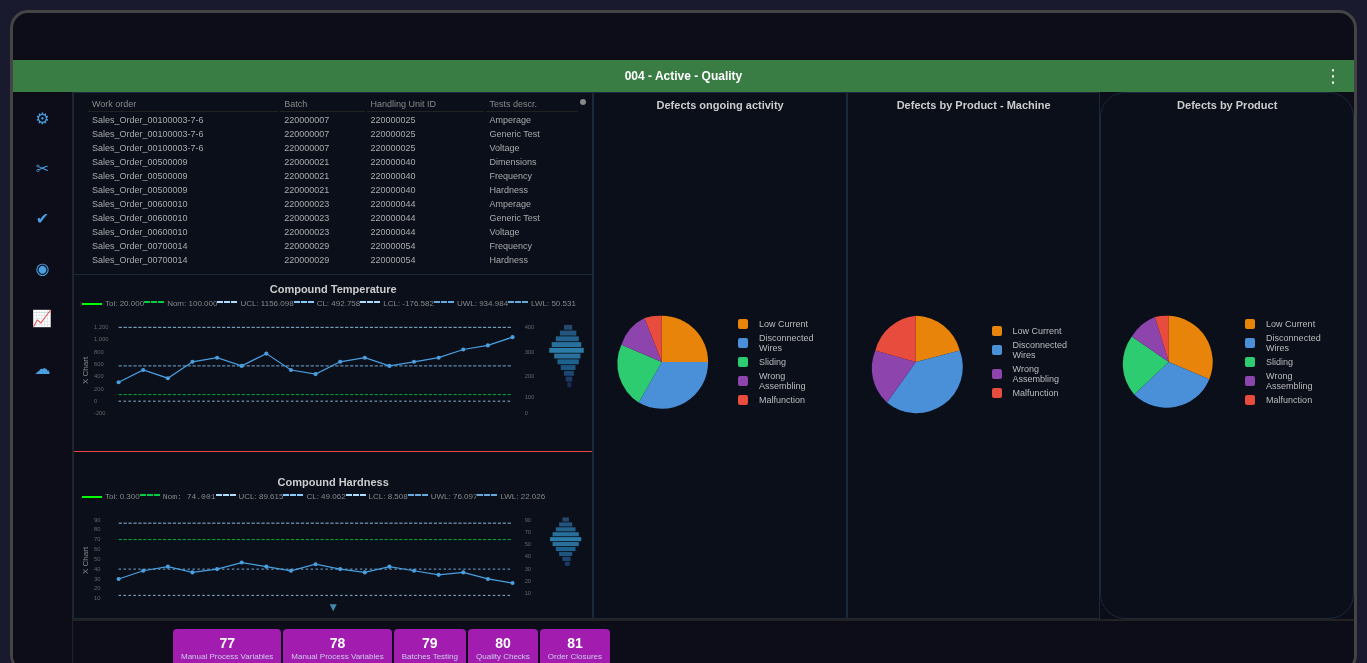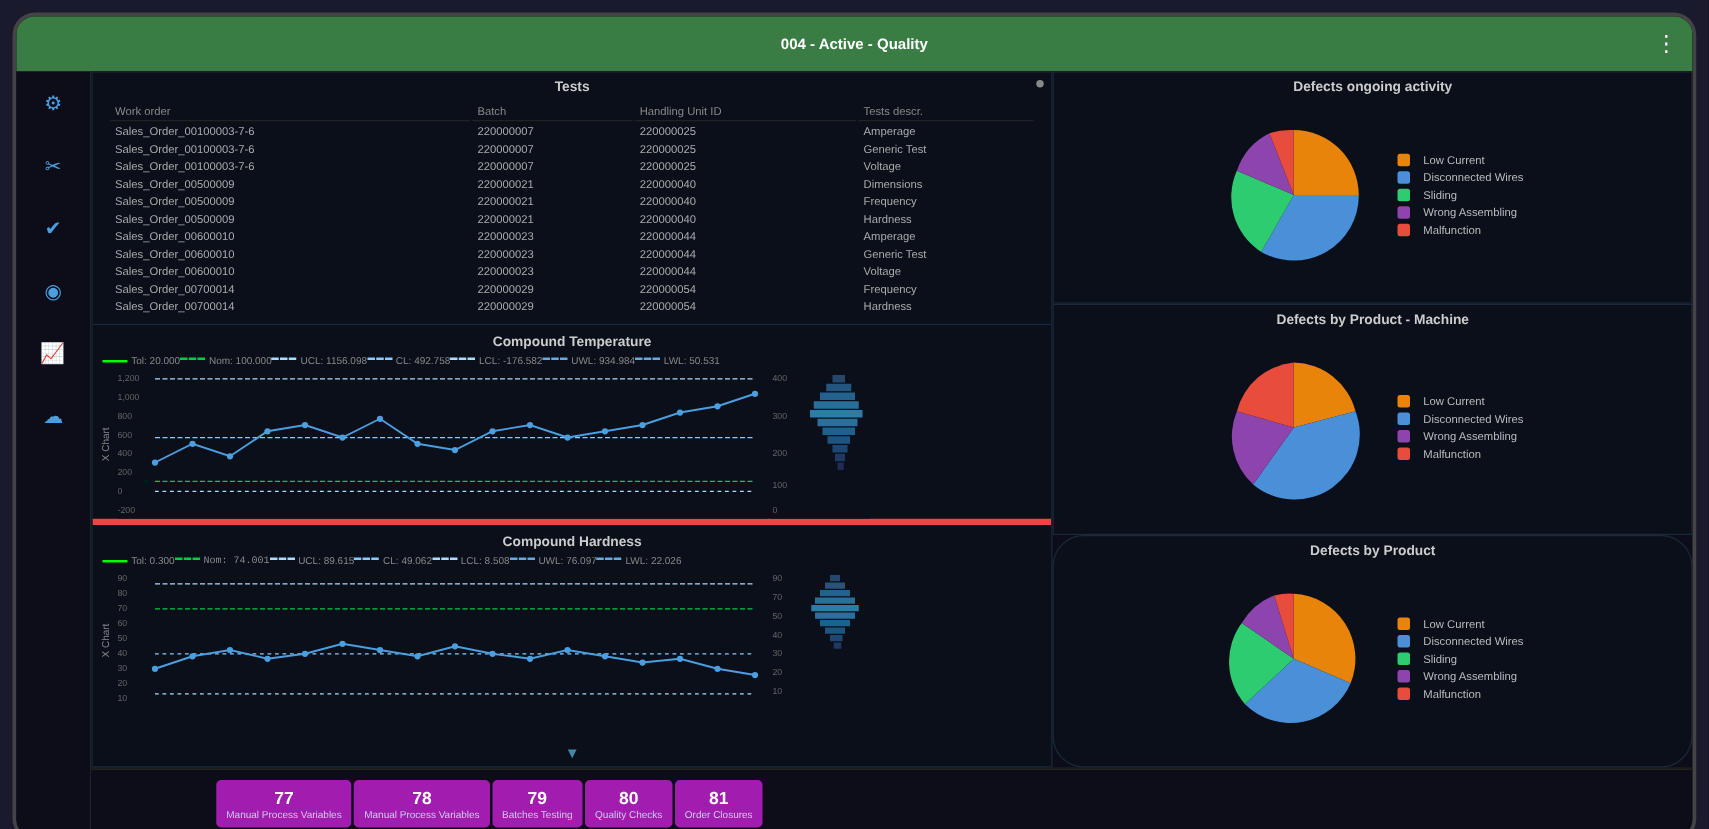--- a/index.html
+++ b/index.html
@@ -18,26 +18,27 @@
       background: #0d0d1a;
       border-radius: 18px;
       border: 3px solid #444;
       overflow: hidden;
       position: relative;
       display: flex;
       flex-direction: column;
     }
     .top-bar {
       background: #3a7d44;
-      height: 44px;
+      height: 32px;
       display: flex;
       align-items: center;
       justify-content: center;
       position: relative;
       flex-shrink: 0;
+      margin-top: 47px;
     }
     .top-bar-title {
       color: #fff;
       font-size: 12px;
       font-weight: bold;
     }
     .top-bar-dots {
       position: absolute;
       right: 12px;
       color: #fff;
@@ -245,21 +246,20 @@
       <div class="sidebar-icon">📈</div>
       <div class="sidebar-icon">☁</div>
     </div>
 
     <div class="content-area">
 
       <div class="grid-top">
 
         <div class="panel panel-left-top">
 
-          <div class="panel-title">Tests</div>
           <div class="dot-indicator"></div>
           <div style="padding: 0 4px;">
             <table class="tests-table">
               <thead>
                 <tr>
                   <th>Work order</th>
                   <th>Batch</th>
                   <th>Handling Unit ID</th>
                   <th>Tests descr.</th>
                 </tr>
@@ -428,21 +428,21 @@
 
                 <text x="2" y="10" fill="#666" font-size="7">400</text>
                 <text x="2" y="40" fill="#666" font-size="7">300</text>
                 <text x="2" y="70" fill="#666" font-size="7">200</text>
                 <text x="2" y="95" fill="#666" font-size="7">100</text>
                 <text x="2" y="115" fill="#666" font-size="7">0</text>
               </svg>
             </div>
           </div>
 
-          <div style="border-top: 5px solid #ef4444; padding-top: 2px;">
+          <div style="border-top: 1px solid #ef4444; padding-top: 18px; margin-top: 21px;">
             <div class="panel-title">Compound Hardness</div>
             <div class="chart-stats" id="comp-hard-stats">
                 <div class="stat-item">
                   <span class="stat-line" style="background: rgb(0, 255, 0);"></span>
                   <span style="color: rgb(136, 136, 136); font-size: 8px;">Tol: 0.300</span>
                 </div>
                 <div class="stat-item">
                   <span class="stat-line" style="background: none; border-bottom: 2px dashed rgb(0, 204, 68); height: 0px; margin-bottom: 4px;"></span>
                   <span style="color: rgb(136, 136, 136); font-size: 8px; font-family: Liberation Mono, monospace;">Nom: 74.001</span>
                 </div>
@@ -527,21 +527,21 @@
                 <text x="2" y="55" fill="#666" font-size="7">40</text>
                 <text x="2" y="70" fill="#666" font-size="7">30</text>
                 <text x="2" y="85" fill="#666" font-size="7">20</text>
                 <text x="2" y="100" fill="#666" font-size="7">10</text>
               </svg>
             </div>
           </div>
           <div class="scroll-indicator">▼</div>
         </div>
 
-        <div style="flex: 0.8; display: flex; flex-direction: column;">
+        <div style="flex: 0.8; display: flex; ">
 
           <div class="panel" style="flex: 1; border-bottom: 1px solid #1a2a3a;">
             <div class="panel-title">Defects ongoing activity</div>
             <div class="pie-panel-inner">
               <svg width="130" height="130" viewBox="0 0 100 100">
 
                 <circle cx="50" cy="50" r="40" fill="#0a0f1a"></circle>
 
                 <path d="M50,50 L50,10 A40,40 0 0,1 90,50 Z" fill="#e8840a"></path>
 

